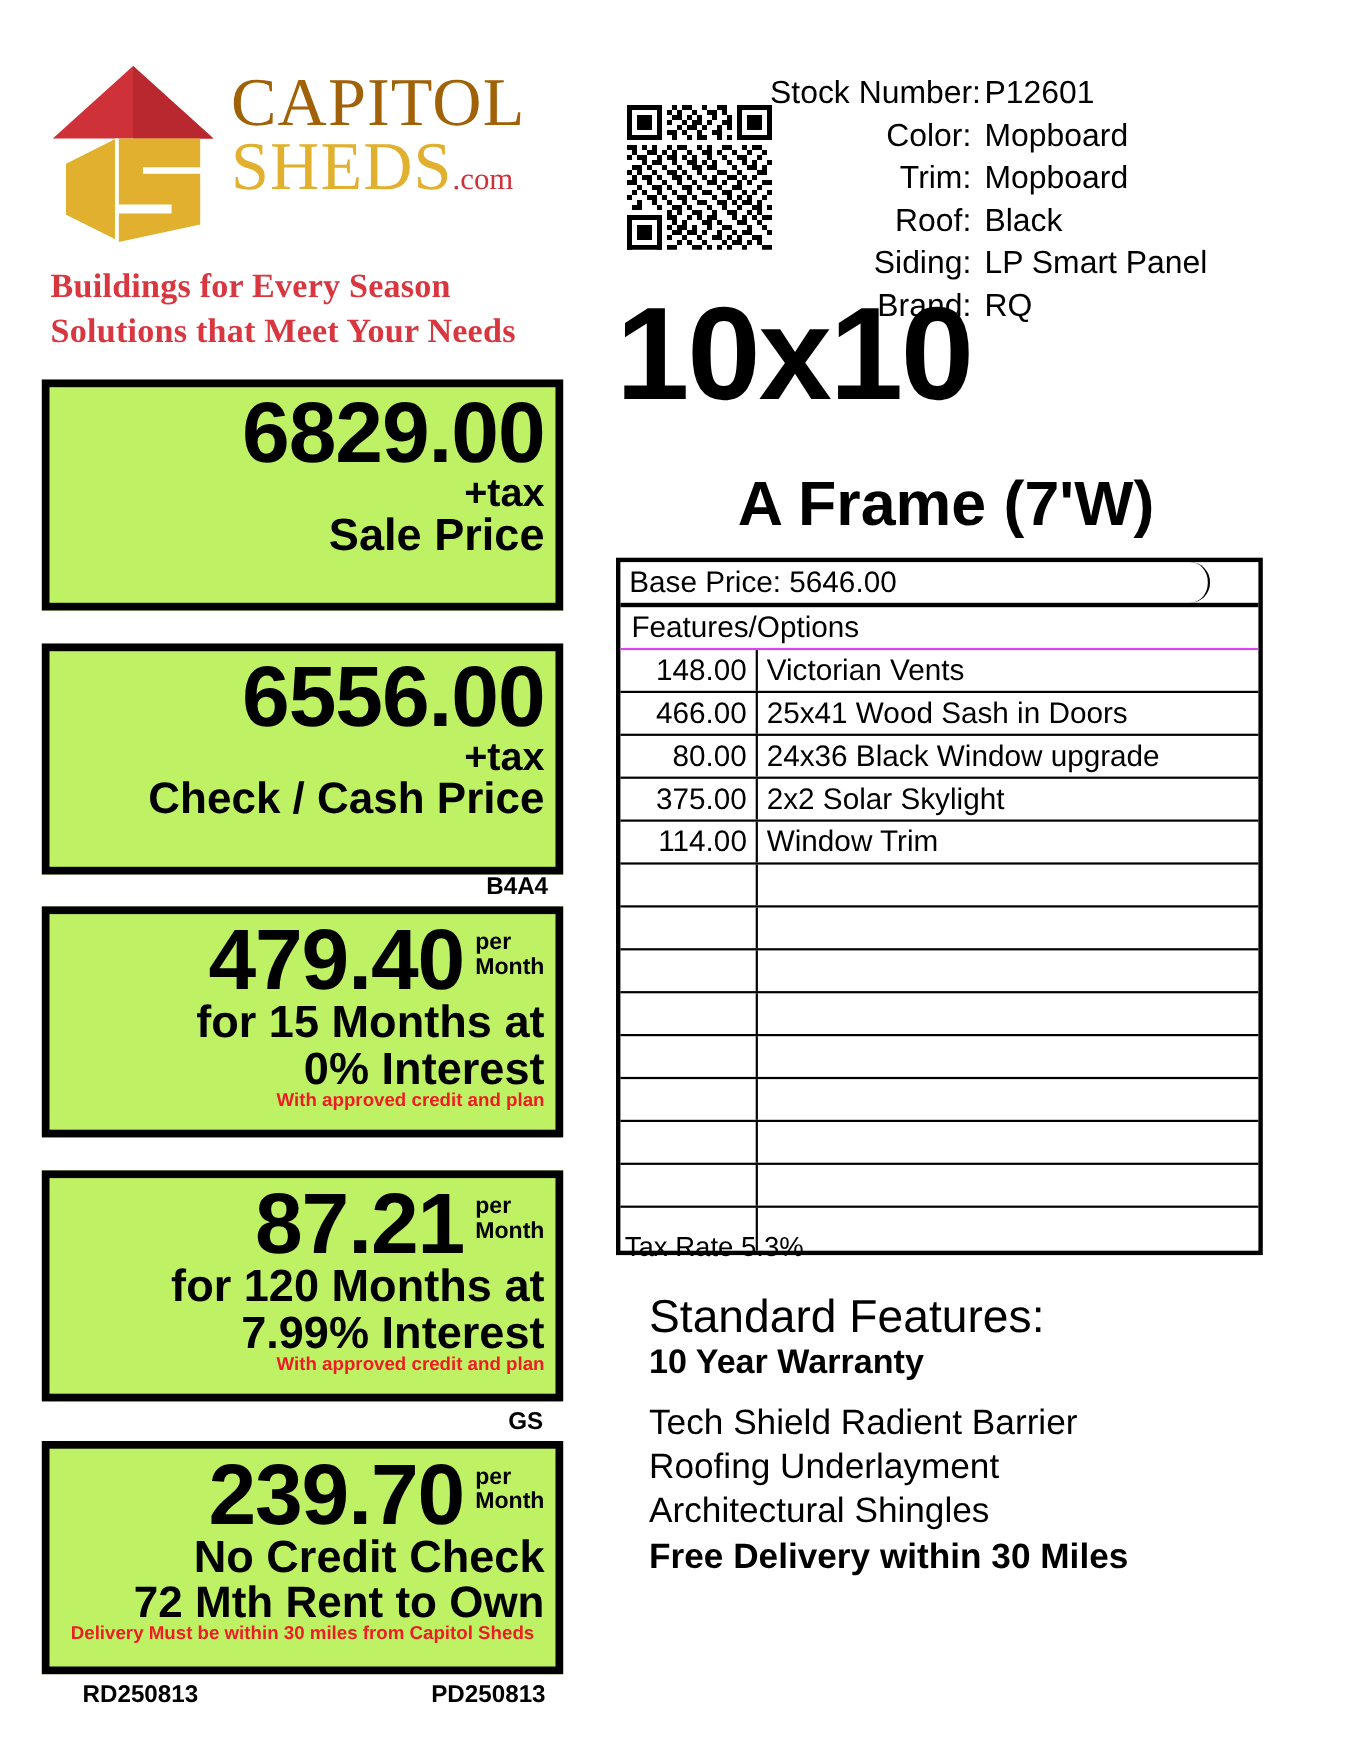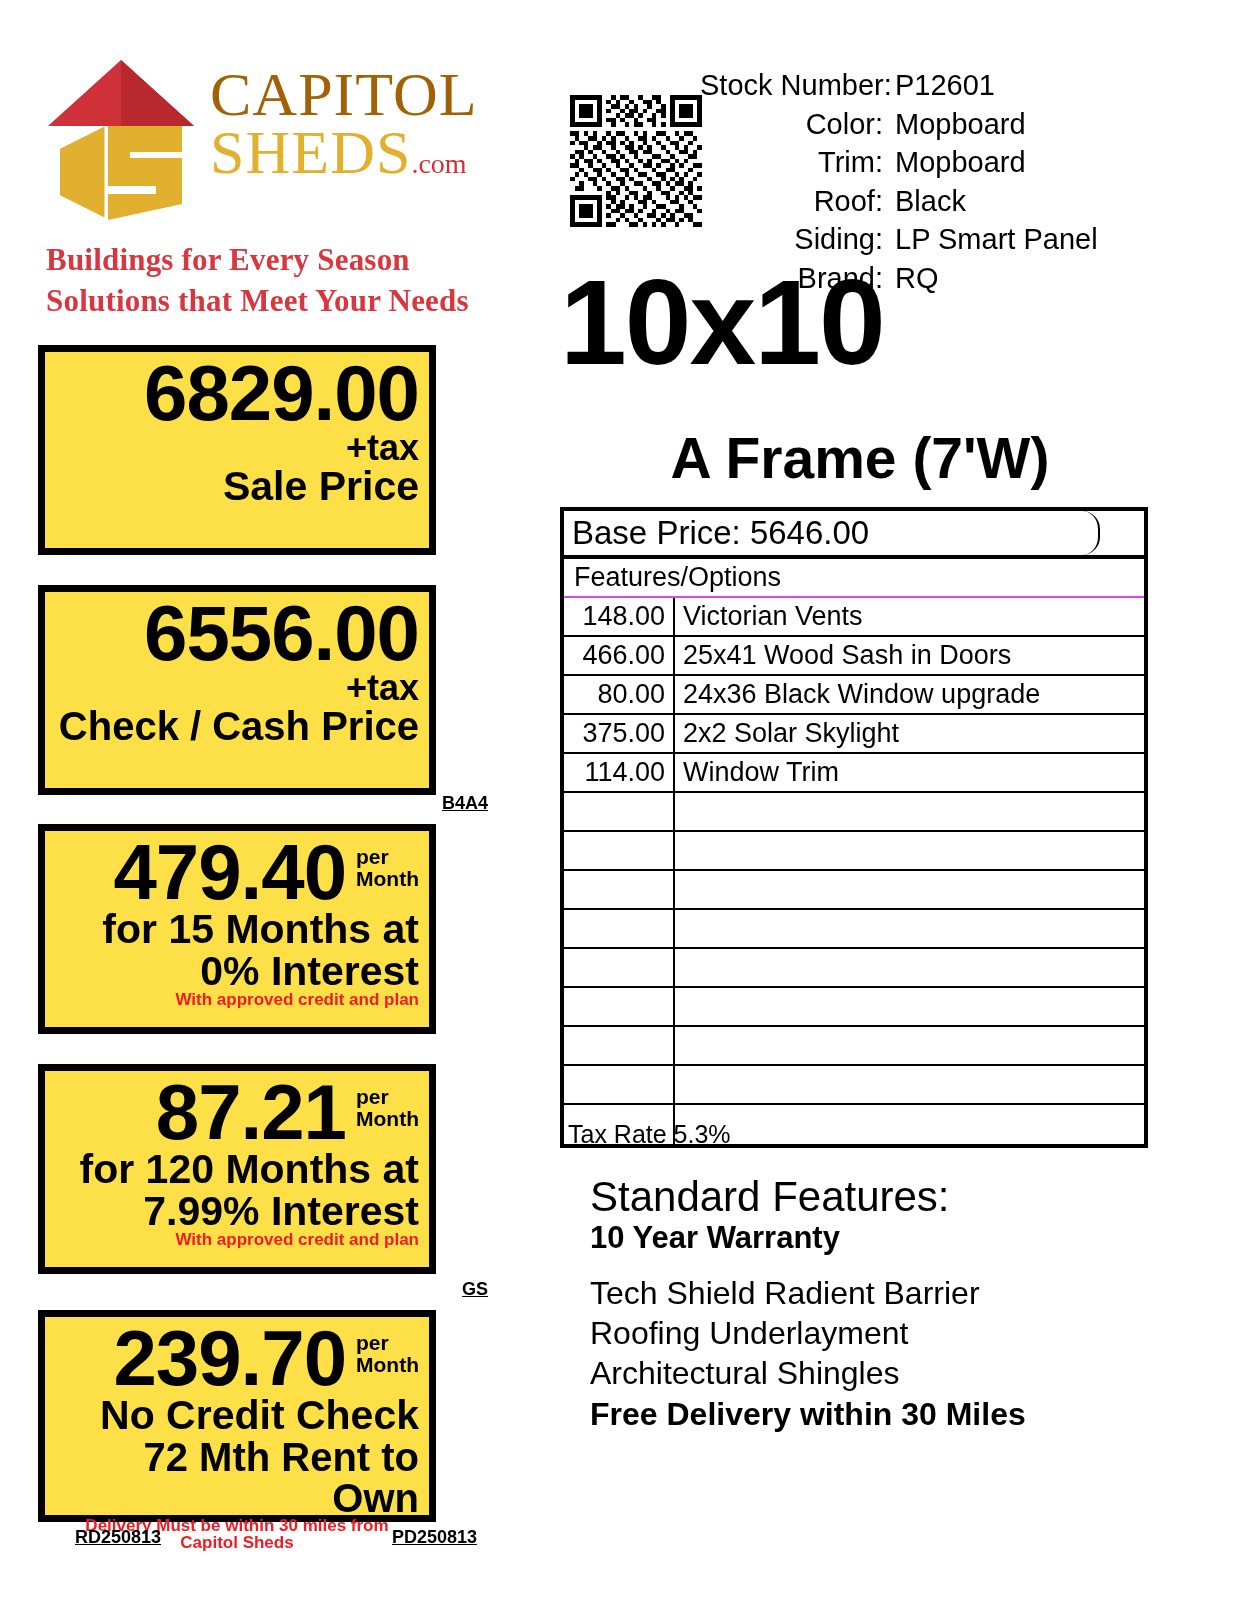--- a/index.html
+++ b/index.html
@@ -54,48 +54,48 @@
     text-align: left; font-size: 120px; font-weight: bold; line-height: 1;
     letter-spacing: -2px;
   }
   .style-title {
     position: absolute; left: 560px; top: 430px; width: 600px;
     text-align: center; font-size: 57px; font-weight: bold; line-height: 1;
   }
 
   
   .pbox {
-    position: absolute; left: 38px; width: 398px;
-    border: 7px solid #000; background: #fde047;
+    position: absolute; left: 38px; width: 474px;
+    border: 7px solid #000; background: #bef264;
     padding: 4px 10px 2px 10px;
   }
   .pbox .amount {
     font-size: 78px; font-weight: bold; line-height: 0.95; text-align: right;
     letter-spacing: -1px;
   }
   .pbox .amount-line { display: flex; align-items: center; justify-content: flex-end; }
   .permonth { text-align: left; font-size: 21px; font-weight: bold; line-height: 1.05;
     margin-left: 10px; margin-bottom: 8px; }
   .pbox .plus-tax { text-align: right; font-size: 36px; font-weight: bold; line-height: 1; }
   .pbox .caption { text-align: right; font-size: 41px; font-weight: bold; line-height: 1.02; }
   .pbox .caption-wide { text-align: right; font-size: 40px; font-weight: bold; line-height: 1.02; }
   .disclaimer { color: #ee1c25; font-size: 17px; font-weight: bold; text-align: right; line-height: 1; margin-top: -2px;}
   .disclaimer-wide { color: #ee1c25; font-size: 17px; font-weight: bold; text-align: center; line-height: 1; margin-top: -2px;}
 
-  .code-small { position: absolute; font-size: 18px; font-weight: bold; text-decoration: underline; }
+  .code-small { position: absolute; font-size: 22px; font-weight: bold; }
 
   
   .opt-table { position: absolute; left: 560px; top: 507px; width: 588px; border: 4px solid #000; }
   .opt-baserow { display: flex; border-bottom: 4px solid #000; }
-  .opt-base { flex: 1; font-size: 33px; padding: 3px 8px; border-right: 2px solid #000; border-radius: 18px; }
+  .opt-base { flex: 1; font-size: 27px; padding: 3px 8px; border-right: 2px solid #000; border-radius: 18px; }
   .opt-base-blank { width: 44px; }
   .opt-header { font-size: 27px; padding: 3px 10px; border-bottom: 2px solid #d946ef; }
   .opt-row { display: flex; border-bottom: 2px solid #000; height: 39px; }
   .opt-row:last-child { border-bottom: none; }
-  .opt-price { width: 111px; border-right: 2px solid #000; text-align: right;
+  .opt-price { width: 125px; border-right: 2px solid #000; text-align: right;
                padding: 3px 8px 0 0; font-size: 27px; }
   .opt-desc { flex: 1; padding: 3px 0 0 8px; font-size: 27px; }
   .tax-rate { position: absolute; left: 568px; top: 1120px; font-size: 25px; }
 
   
   .sf { position: absolute; left: 590px; top: 1175px; width: 560px; }
   .sf-title { font-size: 42px; font-weight: normal; line-height: 1.04; }
   .sf-sub { font-size: 31px; font-weight: bold; line-height: 1.1; margin-top: 2px;}
   .sf-list { margin-top: 18px; }
   .sf-item { font-size: 32px; line-height: 1.26; }

